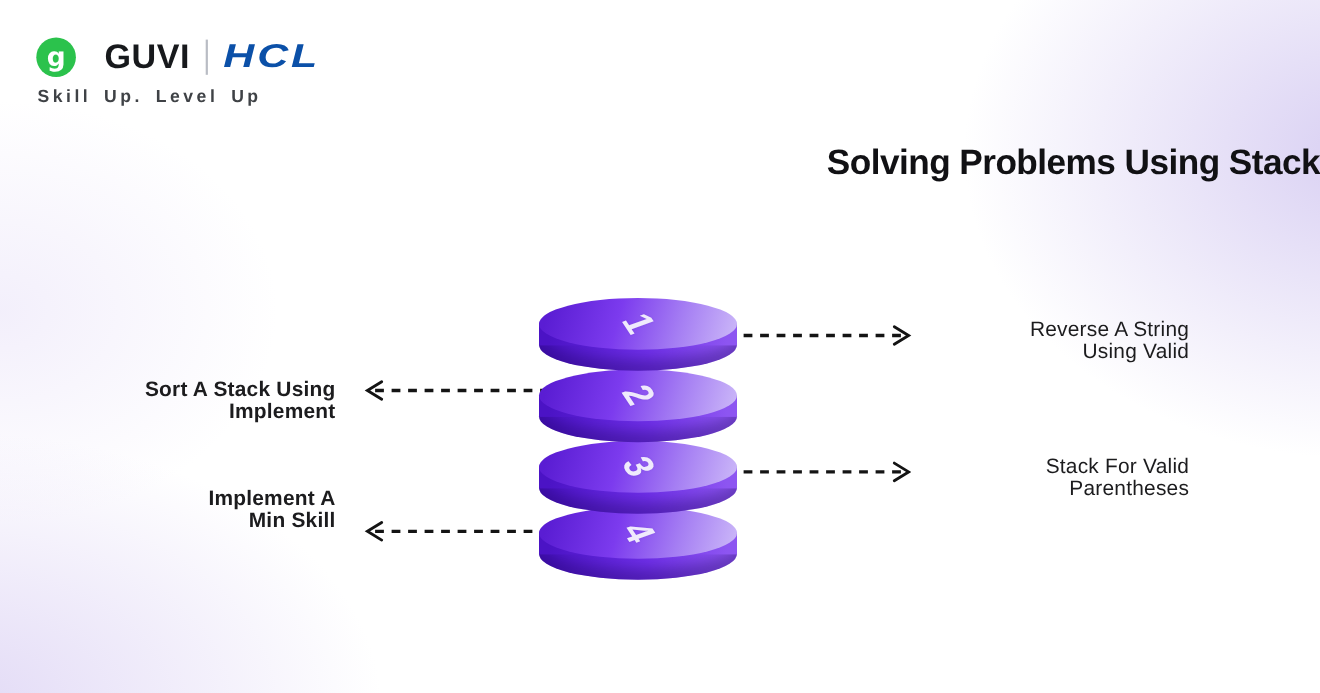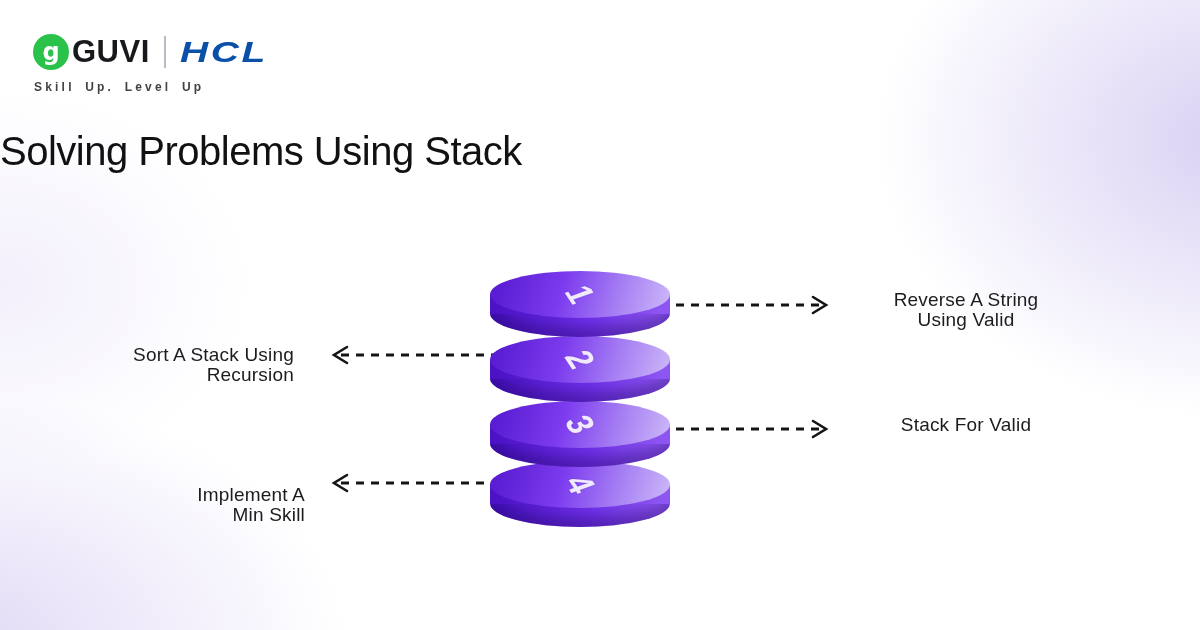--- a/index.html
+++ b/index.html
@@ -15,36 +15,36 @@
       radial-gradient(420px 320px at 0% 45%, rgba(228,220,247,0.45) 0%, rgba(255,255,255,0) 60%);
   }
 
   
   .logo-row { position:absolute; left:33px; top:34px; display:flex; align-items:center; }
   .logo-mark {
     width:36px; height:36px; border-radius:50%;
     display:flex; align-items:center; justify-content:center;
     font-weight:bold; color:#fff; font-size:24px; font-family:"DejaVu Sans", sans-serif;
   }
-  .guvi-text { margin-left:3px; font-size:31px; font-weight:bold; color:#17191c; letter-spacing:0.5px; }
+  .guvi-text { margin-left:26px; font-size:31px; font-weight:bold; color:#17191c; letter-spacing:0.5px; }
   .logo-divider { width:2px; height:32px; background:#b9bcc4; margin:0 14px 0 14px; }
   .hcl-text {
     font-size:30px; font-weight:bold; font-style:italic; letter-spacing:2px;
     transform:scaleX(1.3); transform-origin:left center; display:inline-block;
   }
   .tagline {
     position:absolute; left:34px; top:80px;
-    font-size:12px; font-weight:bold; color:#3f4246;
+    font-size:16px; font-weight:bold; color:#3f4246;
     letter-spacing:3.2px; word-spacing:4px;
   }
 
   
   .title {
-    position:absolute; left:0; right:0; top:129px; text-align:left;
-    font-size:40px; font-weight:normal; color:#111114; letter-spacing:-0.5px;
+    position:absolute; left:0; right:0; top:129px; text-align:right;
+    font-size:32px; font-weight:bold; color:#111114; letter-spacing:-0.5px;
   }
 
   
   .stack { position:absolute; left:490px; top:271px; width:180px; height:260px; }
   .disc { position:absolute; left:0; width:180px; height:66px; }
   .disc-1 { top:0;    z-index:8; }
   .disc-2 { top:65px; z-index:6; }
   .disc-3 { top:130px;z-index:4; }
   .disc-4 { top:190px;z-index:2; }
 
@@ -74,26 +74,26 @@
   .arrow-2 { left:321px; top:345px; }
   .arrow-3 { left:643px; top:419px; }
   .arrow-4 { left:321px; top:473px; }
   .arrow svg { display:block; width:196px; height:20px; }
 
   
   .label {
     position:absolute; font-size:19px; line-height:20px; color:#1c1c1e;
     letter-spacing:0.2px;
   }
-  .label-right { width:230px; text-align:center; }
+  .label-right { width:230px; text-align:right; }
   .label-left  { width:210px; text-align:right; }
   .label-1 { left:851px; top:290px; }
-  .label-2 { left:84px;  top:345px; }
+  .label-2 { left:95px;  top:345px;font-weight:bold; }
   .label-3 { left:851px; top:415px; }
-  .label-4 { left:95px;  top:485px; }
+  .label-4 { left:95px;  top:444px;font-weight:bold; }
 </style>
 </head>
 <body>
 
 <div class="canvas">
 
   <div class="logo-row">
     <div class="logo-mark" style="background:#2BC24C;">
       <span>g</span>
     </div>
@@ -169,25 +169,26 @@
     </svg>
   </div>
 
   <div class="label label-right label-1">
     <div>Reverse A String</div>
     <div>Using Valid</div>
   </div>
 
   <div class="label label-left label-2">
     <div>Sort A Stack Using</div>
-    <div>Recursion</div>
+    <div>Implement</div>
   </div>
 
   <div class="label label-right label-3">
     <div>Stack For Valid</div>
+    <div>Parentheses</div>
   </div>
 
   <div class="label label-left label-4">
     <div>Implement A</div>
     <div>Min Skill</div>
   </div>
 
 </div>
 
 </body></html>

